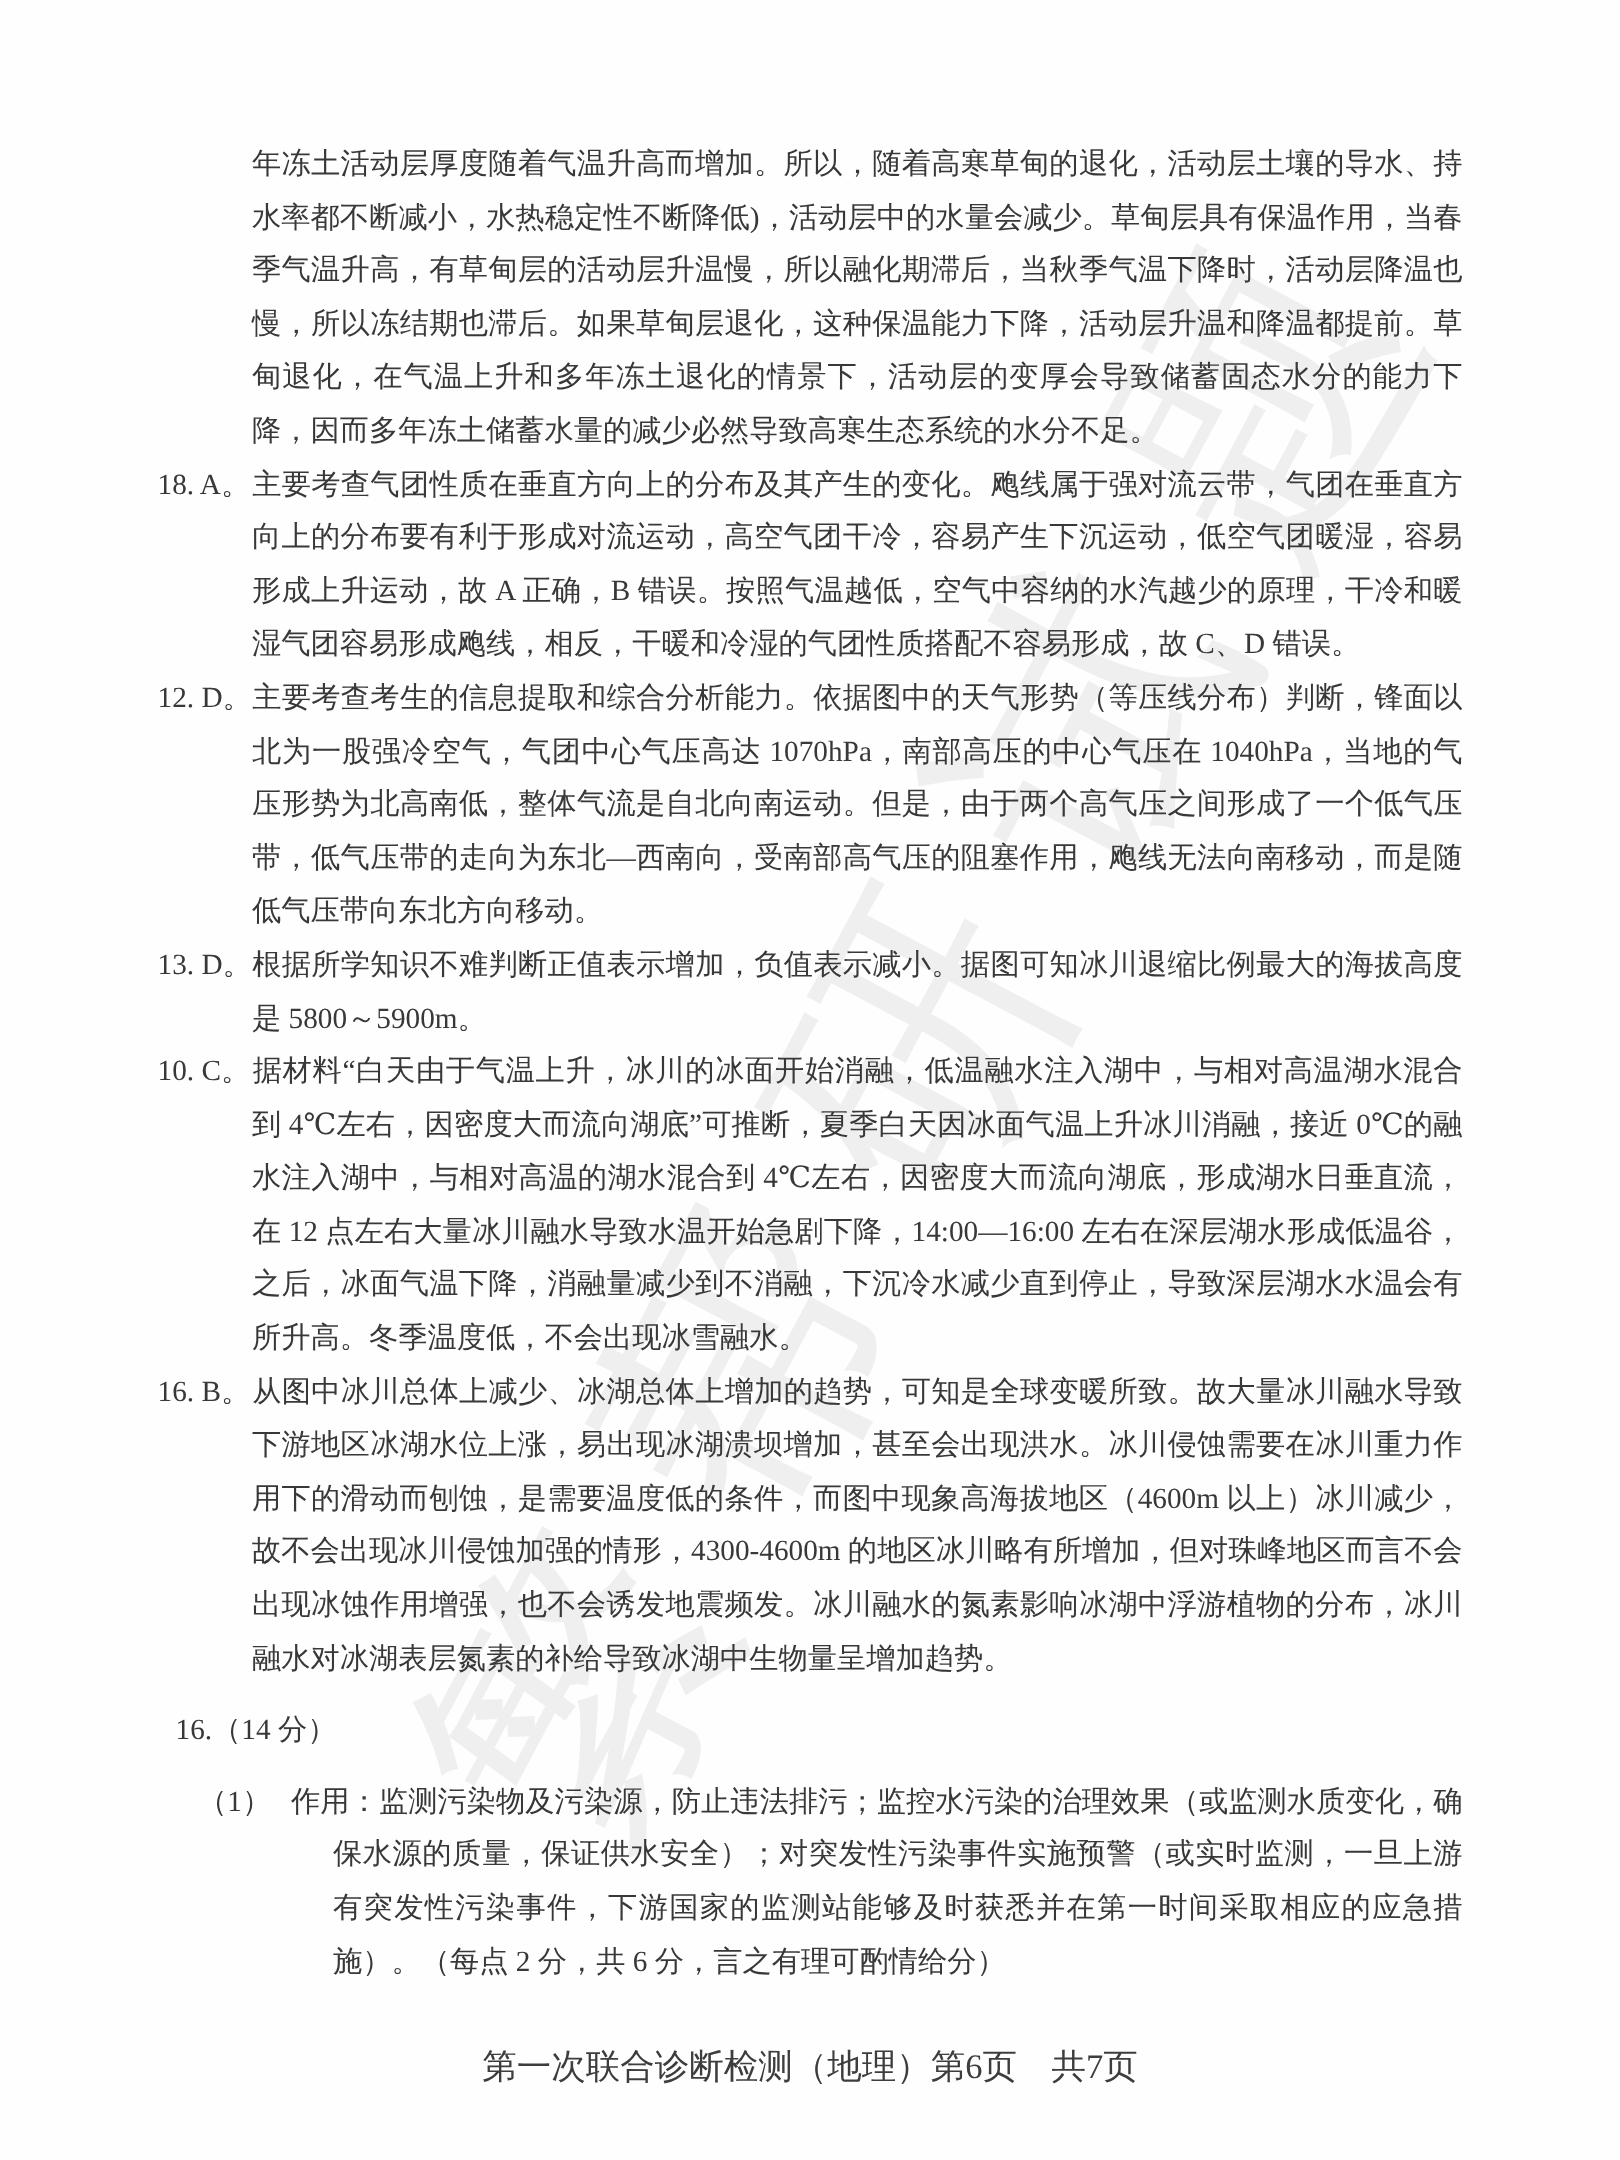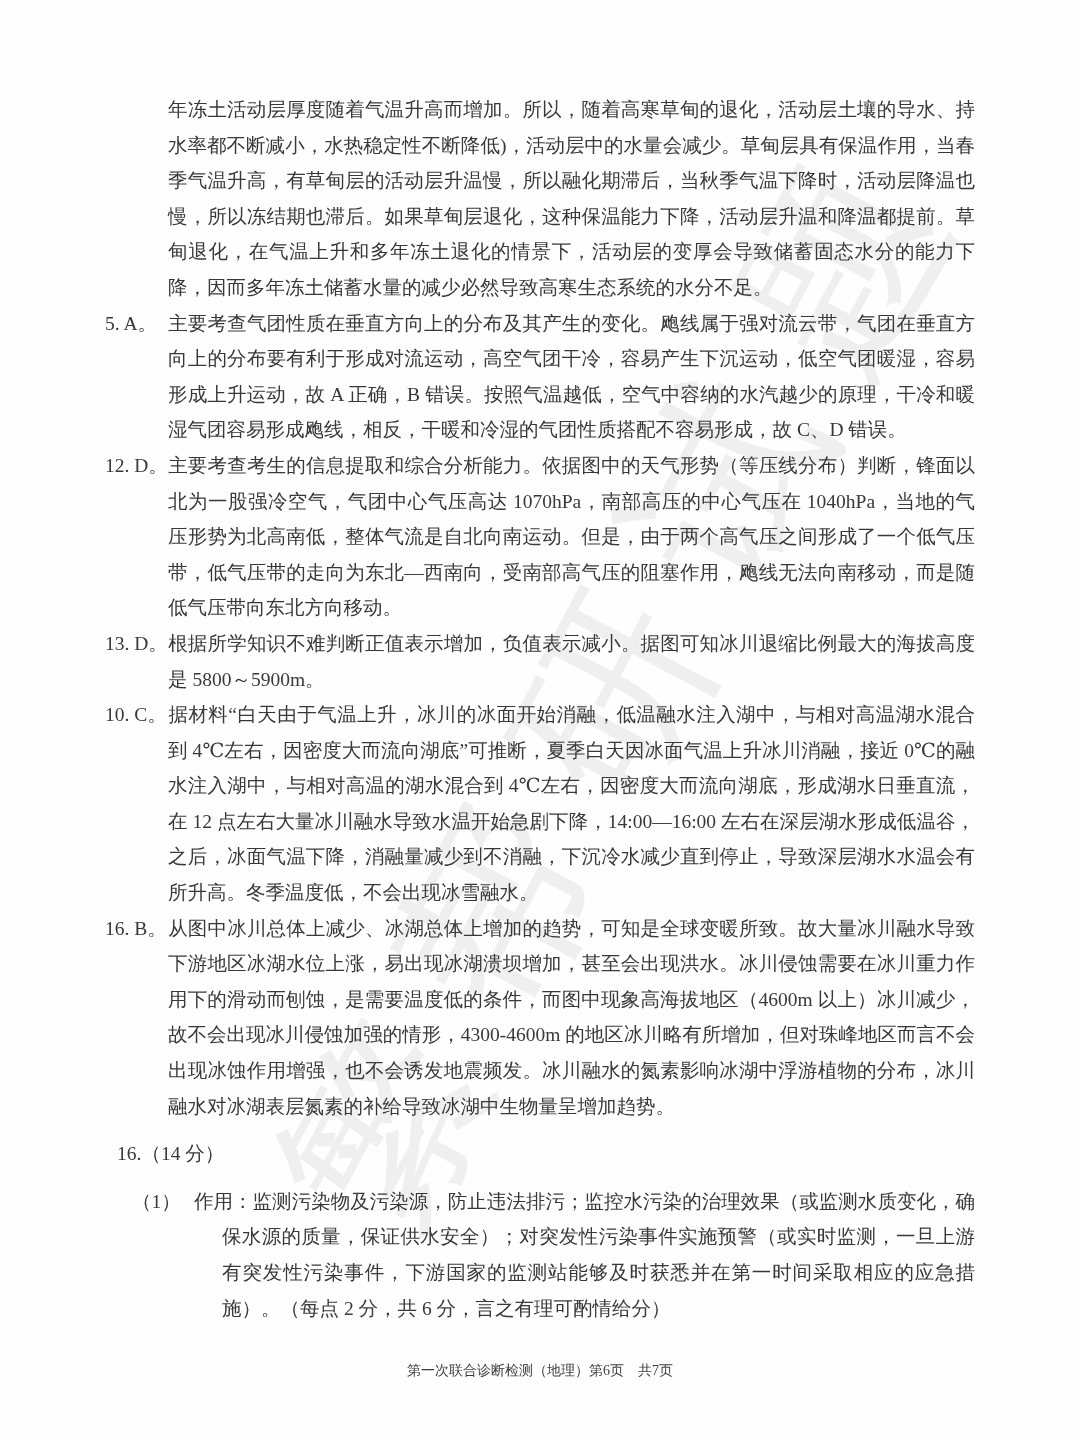--- a/index.html
+++ b/index.html
@@ -65,38 +65,38 @@
     display: inline-block;
     width: 62px;
     text-indent: 0;
   }
   .footer {
     position: absolute;
     left: 0;
     right: 0;
     top: 1362px;
     text-align: center;
-    font-size: 14px;
+    font-size: 23px;
     color: #3d3d3d;
     z-index: 2;
   }
 </style>
 </head>
 <body>
 
 <div class="page">
 
   <div class="watermark">繁帮研试题</div>
 
   <div class="content">
 
     <p class="para-continuation">年冻土活动层厚度随着气温升高而增加。所以，随着高寒草甸的退化，活动层土壤的导水、持水率都不断减小，水热稳定性不断降低)，活动层中的水量会减少。草甸层具有保温作用，当春季气温升高，有草甸层的活动层升温慢，所以融化期滞后，当秋季气温下降时，活动层降温也慢，所以冻结期也滞后。如果草甸层退化，这种保温能力下降，活动层升温和降温都提前。草甸退化，在气温上升和多年冻土退化的情景下，活动层的变厚会导致储蓄固态水分的能力下降，因而多年冻土储蓄水量的减少必然导致高寒生态系统的水分不足。</p>
 
     <p class="answer-item">
-      <span class="num">5. A。</span><span>主要考查气团性质在垂直方向上的分布及其产生的变化。飑线属于强对流云带，气团在垂直方向上的分布要有利于形成对流运动，高空气团干冷，容易产生下沉运动，低空气团暖湿，容易形成上升运动，故 A 正确，B 错误。按照气温越低，空气中容纳的水汽越少的原理，干冷和暖湿气团容易形成飑线，相反，干暖和冷湿的气团性质搭配不容易形成，故 C、D 错误。</span>
+      <span class="num">18. A。</span><span>主要考查气团性质在垂直方向上的分布及其产生的变化。飑线属于强对流云带，气团在垂直方向上的分布要有利于形成对流运动，高空气团干冷，容易产生下沉运动，低空气团暖湿，容易形成上升运动，故 A 正确，B 错误。按照气温越低，空气中容纳的水汽越少的原理，干冷和暖湿气团容易形成飑线，相反，干暖和冷湿的气团性质搭配不容易形成，故 C、D 错误。</span>
     </p>
 
 
     <p class="answer-item">
       <span class="num">12. D。</span><span>主要考查考生的信息提取和综合分析能力。依据图中的天气形势（等压线分布）判断，锋面以北为一股强冷空气，气团中心气压高达 1070hPa，南部高压的中心气压在 1040hPa，当地的气压形势为北高南低，整体气流是自北向南运动。但是，由于两个高气压之间形成了一个低气压带，低气压带的走向为东北—西南向，受南部高气压的阻塞作用，飑线无法向南移动，而是随低气压带向东北方向移动。</span>
     </p>
 
     <p class="answer-item">
       <span class="num">13. D。</span><span>根据所学知识不难判断正值表示增加，负值表示减小。据图可知冰川退缩比例最大的海拔高度是 5800～5900m。</span>
     </p>

